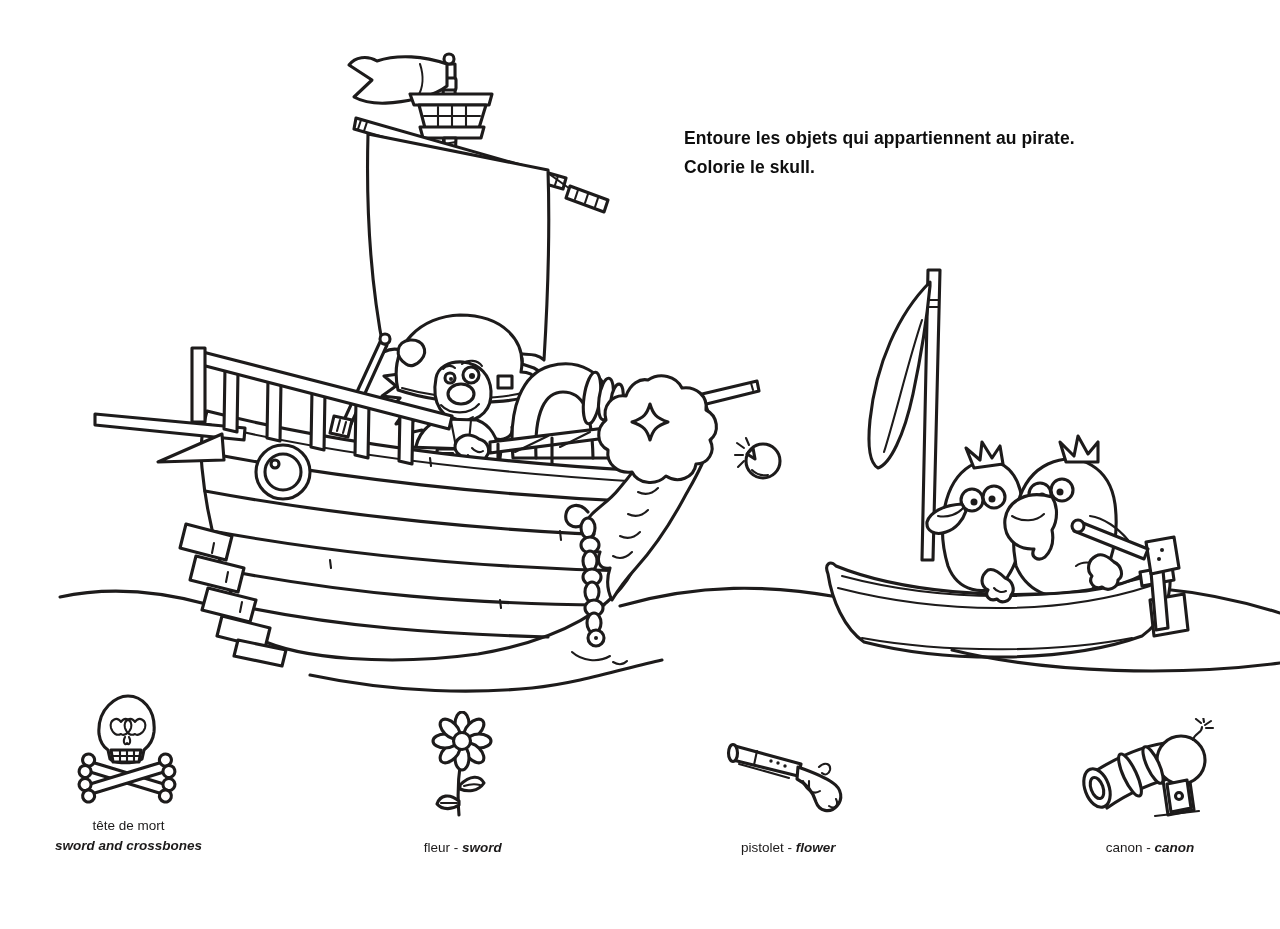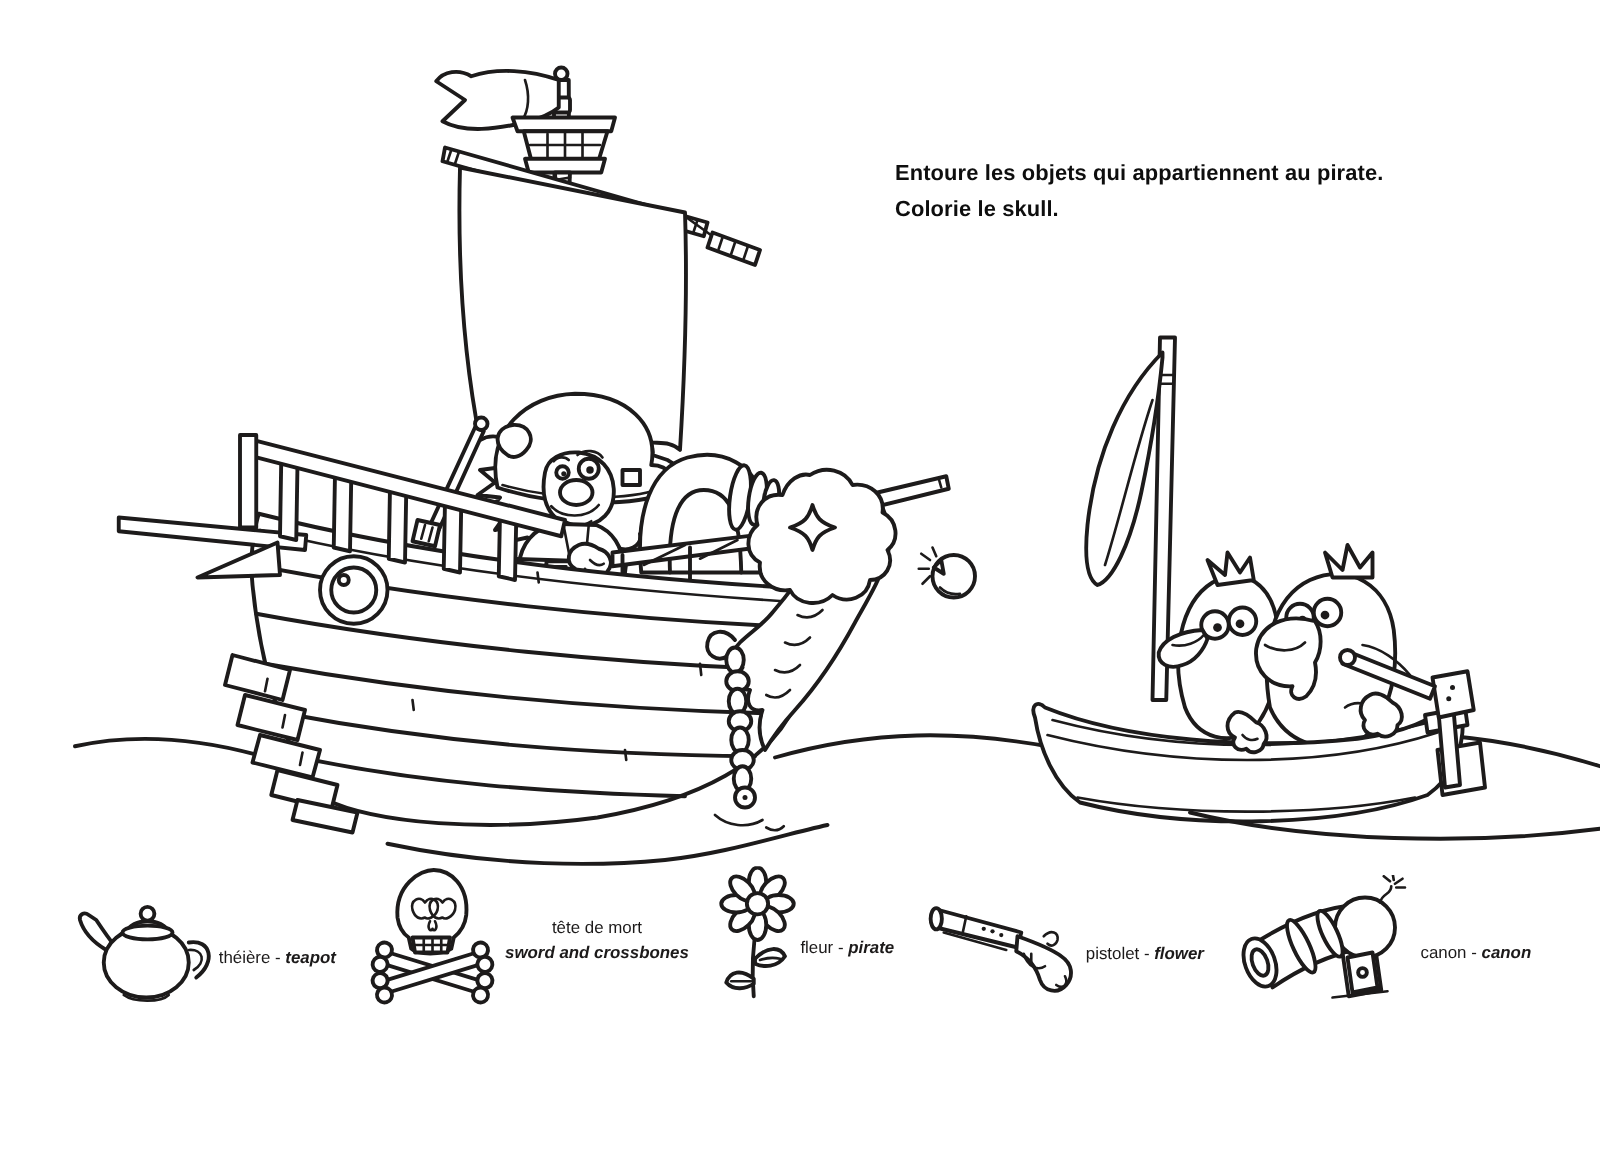--- a/index.html
+++ b/index.html
@@ -1,30 +1,30 @@
 <!DOCTYPE html>
 <html><head>
 <meta charset="utf-8">
 <style>
   html,body{margin:0;padding:0;background:#ffffff;}
   .page{position:relative;width:1280px;height:929px;background:#fff;overflow:hidden;
         font-family:"Liberation Sans",sans-serif;color:#111;}
-  .instructions{position:absolute;left:716px;top:124px;font-size:17.5px;font-weight:700;
+  .instructions{position:absolute;left:684px;top:124px;font-size:17.5px;font-weight:700;
         color:#0e0e0e;line-height:1.65;letter-spacing:.1px;}
   svg{display:block;}
   .scene{position:absolute;left:0;top:0;}
   
   .ln{fill:none;stroke:#1d1b1b;stroke-width:3.1;stroke-linecap:round;stroke-linejoin:round;}
   .w{fill:#ffffff;stroke:#1d1b1b;stroke-width:3.1;stroke-linecap:round;stroke-linejoin:round;}
   .thin{stroke-width:2.1;}
   .dot{fill:#1d1b1b;stroke:none;}
   
   .bank{position:absolute;left:55px;top:688px;width:1170px;display:flex;
         justify-content:space-between;align-items:flex-end;}
-  .obj{display:flex;flex-direction:row;align-items:center;}
+  .obj{display:flex;flex-direction:column;align-items:center;}
   .fig{display:flex;align-items:flex-end;justify-content:center;}
   .lbl{margin-top:14px;font-size:13.5px;color:#1c1a1a;white-space:nowrap;text-align:center;}
   .lbl .en{font-weight:700;font-style:italic;}
   .lbl.stacked{margin-top:8px;line-height:1.45;}
   .lbl.stacked span{display:block;}
 </style>
 </head>
 <body>
 
 <div class="page">
@@ -256,37 +256,20 @@
 
     <g>
       <path class="ln" d="M310,675 C400,694 480,693 532,688 C580,683 625,668 662,660"></path>
       <path class="ln" d="M952,650 C1050,674 1180,676 1280,663"></path>
     </g>
   </svg>
 
   <div class="bank">
 
 
-    <div class="obj">
-      <div class="fig">
-        <svg width="120" height="100" viewBox="0 0 120 100">
-          <path class="w" d="M30,52 C20,46 12,38 9,28 C8,24 12,21 16,24 L22,28 C28,37 33,44 37,49 Z"></path>
-          <ellipse class="w" cx="62" cy="62" rx="34" ry="28"></ellipse>
-          <path class="ln thin" d="M44,88 C52,94 74,94 80,88"></path>
-          <path class="w" d="M46,38 C50,26 76,26 80,38 Z"></path>
-          <ellipse class="w" cx="63" cy="38" rx="20" ry="5.5"></ellipse>
-          <circle class="w" cx="63" cy="23" r="5.5"></circle>
-          <path class="ln" d="M96,46 C114,43 118,62 102,74"></path>
-          <path class="ln thin" d="M96,52 C108,51 110,62 100,68"></path>
-        </svg>
-      </div>
-      <div class="lbl">
-        <span>théière</span><span> - </span><span class="en">teapot</span>
-      </div>
-    </div>
 
 
 
     <div class="obj">
       <div class="fig">
         <svg width="112" height="120" viewBox="0 0 112 120">
           <g transform="rotate(17 54 90)">
             <rect class="w" x="12" y="85" width="84" height="10" rx="5"></rect>
             <circle class="w" cx="12" cy="84" r="6"></circle>
               <circle class="w" cx="12" cy="96" r="6"></circle>
@@ -329,21 +312,21 @@
             <ellipse class="w" cx="32" cy="13" rx="7" ry="12" transform="rotate(135 32 30)"></ellipse>
             <ellipse class="w" cx="32" cy="13" rx="7" ry="12" transform="rotate(180 32 30)"></ellipse>
             <ellipse class="w" cx="32" cy="13" rx="7" ry="12" transform="rotate(225 32 30)"></ellipse>
             <ellipse class="w" cx="32" cy="13" rx="7" ry="12" transform="rotate(270 32 30)"></ellipse>
             <ellipse class="w" cx="32" cy="13" rx="7" ry="12" transform="rotate(315 32 30)"></ellipse>
           </g>
           <circle class="w" cx="32" cy="30" r="8.5"></circle>
         </svg>
       </div>
       <div class="lbl">
-        <span>fleur</span><span> - </span><span class="en">pirate</span>
+        <span>fleur</span><span> - </span><span class="en">sword</span>
       </div>
     </div>
 
     <div class="obj">
       <div class="fig">
         <svg width="130" height="105" viewBox="0 0 130 105">
           <path class="w" d="M12,25 L78,43 L75,55 L10,39 Z"></path>
           <ellipse class="w" cx="10" cy="32" rx="4.5" ry="8.5"></ellipse>
           <path class="ln thin" d="M34,30 L31,44 M16,43 L66,57"></path>
           <path class="w" d="M75,46 C92,52 102,56 110,62 C119,68 120,78 114,85 C107,93 96,90 93,81 C90,71 84,63 74,58 Z"></path>

